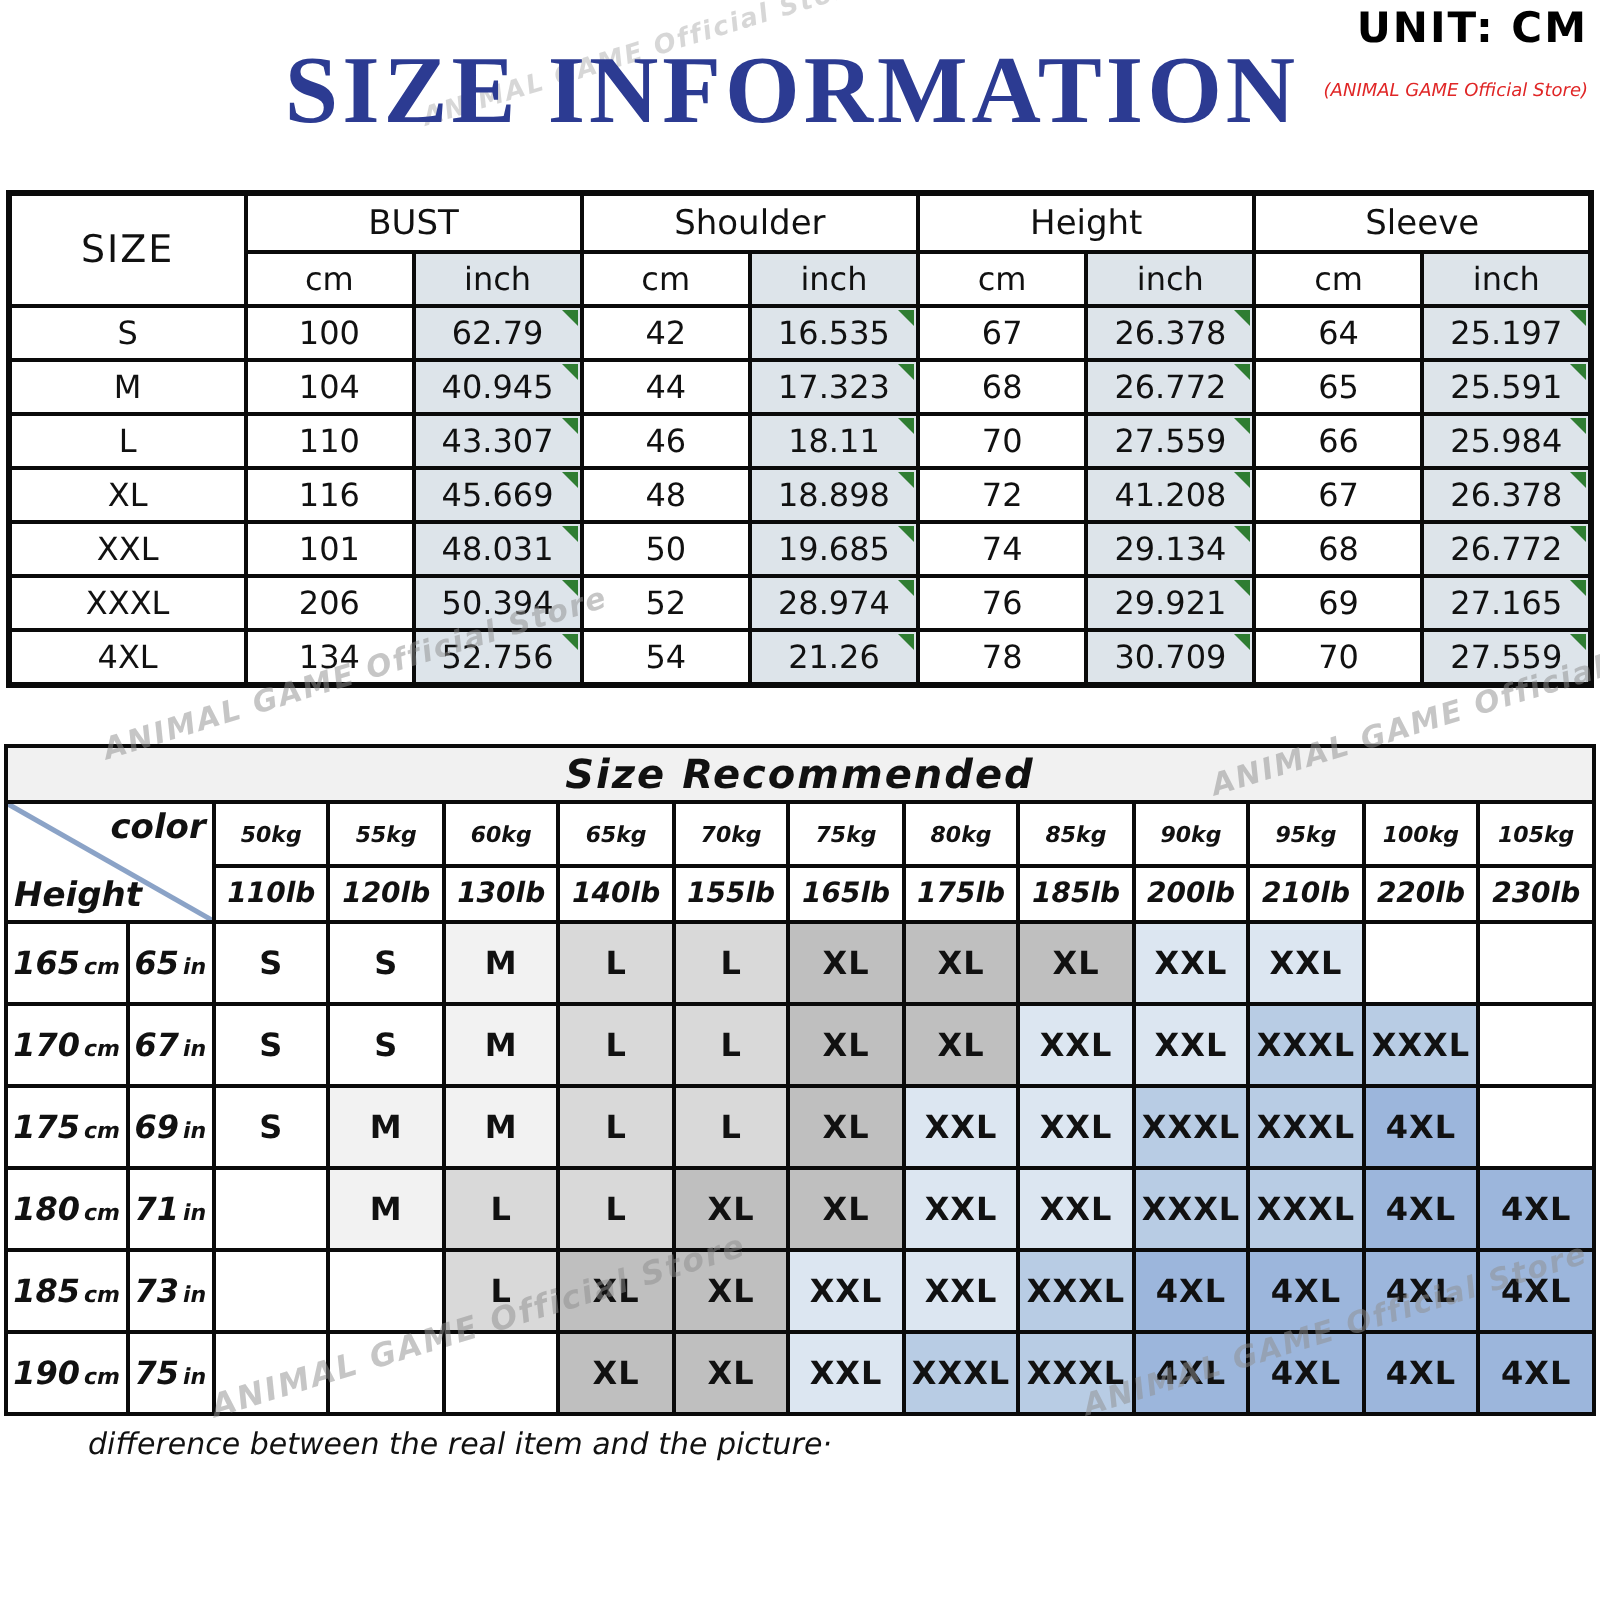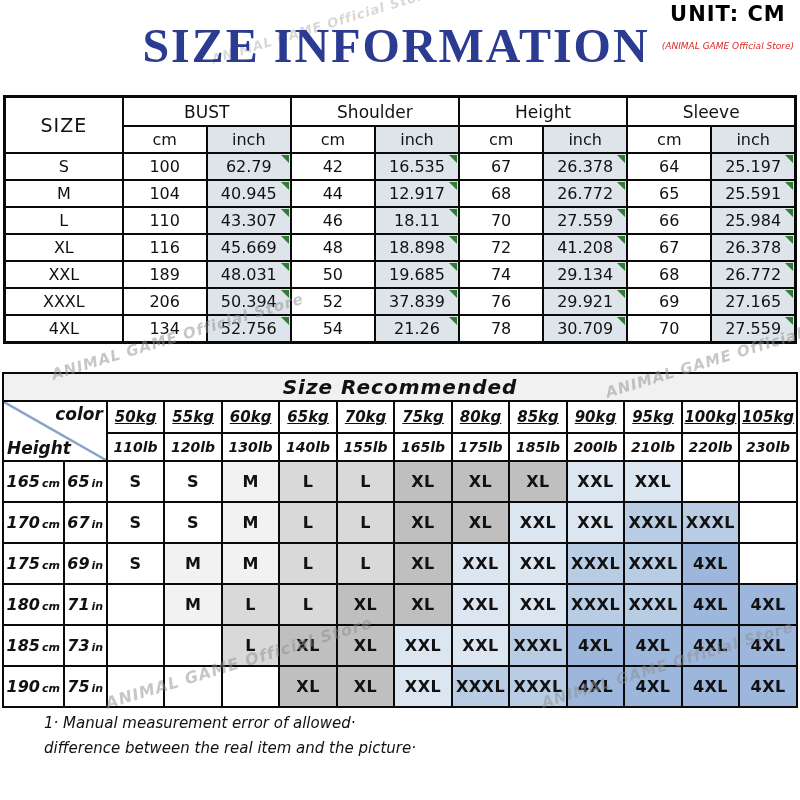--- a/index.html
+++ b/index.html
@@ -1,21 +1,21 @@
 <!DOCTYPE html>
 <html><head>
 <meta charset="utf-8">
 <style>
   html,body{margin:0;padding:0;}
   body{
     width:800px;height:800px;position:relative;overflow:hidden;
     background:#ffffff;font-family:"DejaVu Sans",sans-serif;color:#111;
   }
   
-  .unit-block{position:absolute;top:2px;right:6px;text-align:center;z-index:2;}
+  .unit-block{position:absolute;top:2px;right:6px;text-align:right;z-index:2;}
   .unit-cm{font-size:21px;font-weight:600;letter-spacing:1px;color:#000;}
   .store-red{font-size:9px;font-weight:normal;font-style:italic;color:#e02626;margin-top:15px;}
   .page-title{
     position:absolute;top:18px;left:0;width:792px;text-align:center;z-index:1;
     font-family:"Liberation Serif",serif;font-size:48px;font-weight:bold;
     color:#2c3b92;letter-spacing:2px;
   }
   
   .wm{
     position:absolute;color:#8f8f8f;opacity:.5;font-style:italic;font-weight:600;
@@ -38,21 +38,21 @@
   .inch{background:#dde4ea;}
   .gt{position:relative;}
   .gt::after{
     content:'';position:absolute;top:1px;right:1px;width:0;height:0;
     border-left:4px solid transparent;border-bottom:4px solid transparent;
     border-top:4px solid #2f7d32;border-right:4px solid #2f7d32;
   }
   #t2{position:absolute;top:372px;left:2px;width:796px;border:2px solid #0a0a0a;}
   #t2 td{border:2px solid #0a0a0a;text-align:center;vertical-align:middle;padding:0;}
   .rt-title{font-size:20px;font-weight:bold;font-style:italic;background:#f1f1f1;height:26px;letter-spacing:1px;}
-  .kg{font-size:15px;font-weight:bold;font-style:italic;height:30px;text-decoration:underline;}
+  .kg{font-size:11px;font-weight:bold;font-style:italic;height:30px;}
   .lb{font-size:14px;font-weight:bold;font-style:italic;height:26px;}
   .hc,.hi{font-size:16px;font-weight:bold;font-style:italic;height:39px;}
   .hc .u,.hi .u{font-size:11px;margin-left:2px;}
   .sz{font-size:16px;font-weight:bold;letter-spacing:.5px;}
   .diag{position:relative;background:#fff;}
   .diag svg{position:absolute;left:0;top:0;width:100%;height:100%;display:block;}
   .diag .w{position:absolute;top:2px;right:3px;font-size:17px;font-weight:bold;font-style:italic;}
   .diag .h{position:absolute;bottom:2px;left:3px;font-size:17px;font-weight:bold;font-style:italic;}
   
   .attention{position:absolute;top:706px;left:6px;right:6px;z-index:2;}
@@ -115,21 +115,21 @@
         <td class="val">67</td>
         <td class="val inch gt">26.378</td>
         <td class="val">64</td>
         <td class="val inch gt">25.197</td>
       </tr>
       <tr>
         <td class="szl">M</td>
         <td class="val">104</td>
         <td class="val inch gt">40.945</td>
         <td class="val">44</td>
-        <td class="val inch gt">12.917</td>
+        <td class="val inch gt">17.323</td>
         <td class="val">68</td>
         <td class="val inch gt">26.772</td>
         <td class="val">65</td>
         <td class="val inch gt">25.591</td>
       </tr>
       <tr>
         <td class="szl">L</td>
         <td class="val">110</td>
         <td class="val inch gt">43.307</td>
         <td class="val">46</td>
@@ -145,35 +145,35 @@
         <td class="val inch gt">45.669</td>
         <td class="val">48</td>
         <td class="val inch gt">18.898</td>
         <td class="val">72</td>
         <td class="val inch gt">41.208</td>
         <td class="val">67</td>
         <td class="val inch gt">26.378</td>
       </tr>
       <tr>
         <td class="szl">XXL</td>
-        <td class="val">189</td>
+        <td class="val">101</td>
         <td class="val inch gt">48.031</td>
         <td class="val">50</td>
         <td class="val inch gt">19.685</td>
         <td class="val">74</td>
         <td class="val inch gt">29.134</td>
         <td class="val">68</td>
         <td class="val inch gt">26.772</td>
       </tr>
       <tr>
         <td class="szl">XXXL</td>
         <td class="val">206</td>
         <td class="val inch gt">50.394</td>
         <td class="val">52</td>
-        <td class="val inch gt">37.839</td>
+        <td class="val inch gt">28.974</td>
         <td class="val">76</td>
         <td class="val inch gt">29.921</td>
         <td class="val">69</td>
         <td class="val inch gt">27.165</td>
       </tr>
       <tr>
         <td class="szl">4XL</td>
         <td class="val">134</td>
         <td class="val inch gt">52.756</td>
         <td class="val">54</td>
@@ -335,15 +335,14 @@
         <td class="sz" style="background:#b8cce4">XXXL</td>
         <td class="sz" style="background:#9cb6dc">4XL</td>
         <td class="sz" style="background:#9cb6dc">4XL</td>
         <td class="sz" style="background:#9cb6dc">4XL</td>
         <td class="sz" style="background:#9cb6dc">4XL</td>
       </tr>
     </tbody>
 </table>
 
 <div class="attention">
-  <p class="att-line">1· Manual measurement error of allowed·</p>
   <p class="att-line cont">difference between the real item and the picture·</p>
 </div>
 
 </body></html>

